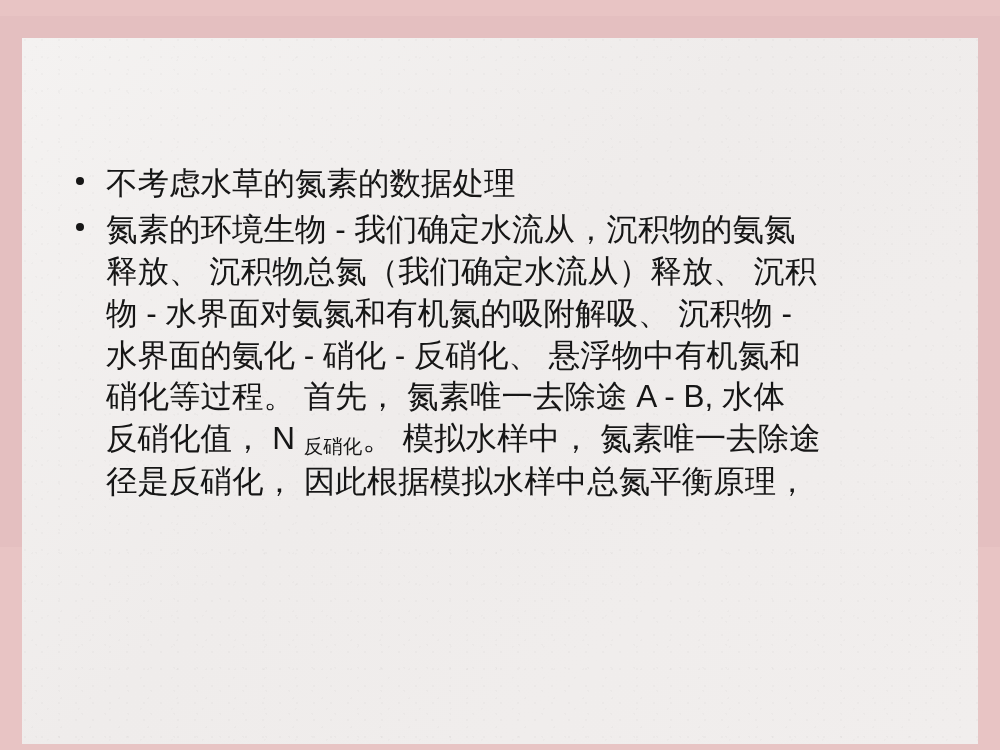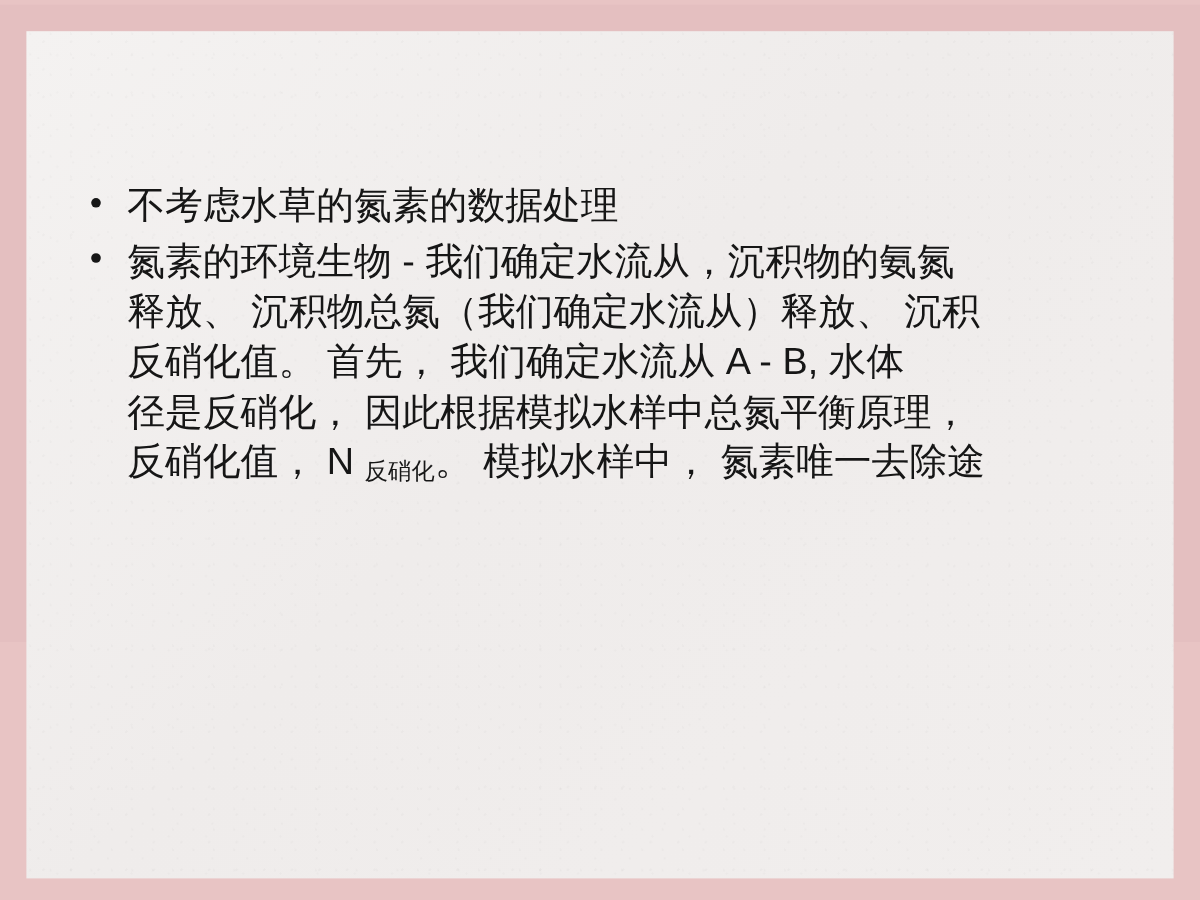--- a/index.html
+++ b/index.html
@@ -9,21 +9,21 @@
   body {
     width: 1000px;
     height: 750px;
     background: #e8c4c4;
     font-family: "Liberation Sans", sans-serif;
     overflow: hidden;
   }
   .slide {
     position: absolute;
     left: 0;
-    top: 4px;
+    top: 16px;
     width: 1000px;
     height: 531px;
     background: #e4bfc0;
     box-sizing: border-box;
   }
   .slide-inner {
     position: absolute;
     left: 22px;
     top: 22px;
     width: 956px;
@@ -94,23 +94,25 @@
         <li>
           <span class="bullet-dot"></span>
           <span class="para-text">不考虑水草的氮素的数据处理</span>
         </li>
 
         <li>
           <span class="bullet-dot"></span>
           <span>
             <span class="line">氮素的环境生物 - 我们确定水流从，沉积物的氨氮</span>
             <span class="line">释放、 沉积物总氮（我们确定水流从）释放、 沉积</span>
-            <span class="line">反硝化值。 首先， 我们确定水流从 A - B, 水体</span>
+            <span class="line">物 - 水界面对氨氮和有机氮的吸附解吸、 沉积物 -</span>
+            <span class="line">水界面的氨化 - 硝化 - 反硝化、 悬浮物中有机氮和</span>
+            <span class="line">硝化等过程。 首先， 氮素唯一去除途 A - B, 水体</span>
+            <span class="line"><span>反硝化值， N </span><span class="sub">反硝化</span><span>。 模拟水样中， 氮素唯一去除途</span></span>
             <span class="line">径是反硝化， 因此根据模拟水样中总氮平衡原理，</span>
-            <span class="line"><span>反硝化值， N </span><span class="sub">反硝化</span><span>。 模拟水样中， 氮素唯一去除途</span></span>
           </span>
         </li>
 
       </ul>
     </div>
 
   </div>
 </div>
 
 </body></html>

